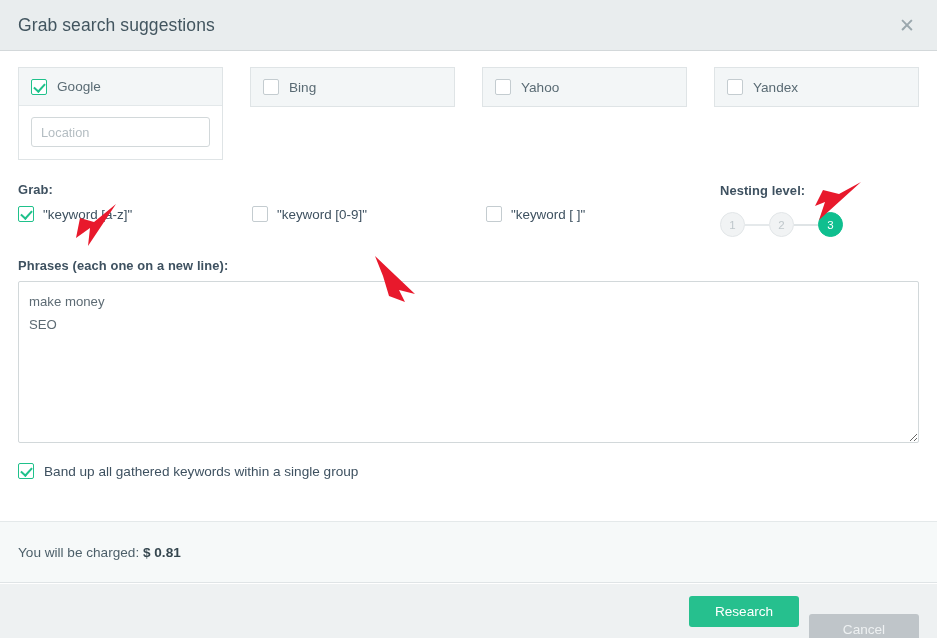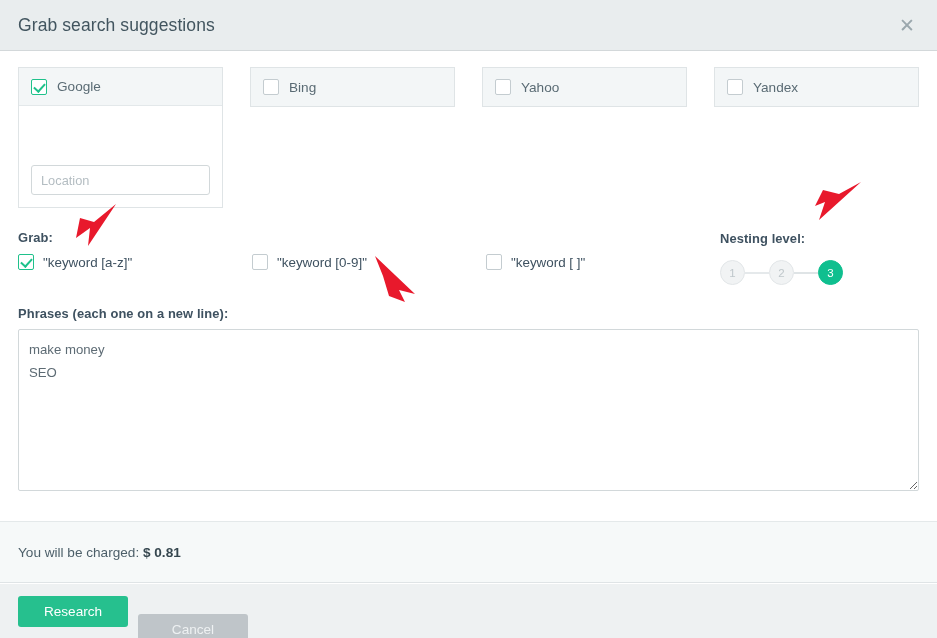--- a/index.html
+++ b/index.html
@@ -95,21 +95,20 @@
     width: 100%;
     height: 30px;
     border: 1px solid #d2d8da;
     border-radius: 3px;
     padding: 0 9px;
     font-size: 12.8px;
     color: #5a6b74;
     font-family: "Liberation Sans", sans-serif;
     outline: none;
     background: #fff;
-    margin-top: 48px;
   }
   .loc-input::placeholder { color: #b4bdc2; }
 
   
   .cb {
     width: 16px; height: 16px;
     border: 1px solid #c4ccd0;
     border-radius: 2px;
     background: #fff;
     display: inline-block;
@@ -240,20 +239,21 @@
 
   
   .modal-footer {
     position: absolute;
     left: 0; right: 0;
     top: 584px;
     height: 54px;
     background: #eef1f2;
     display: flex;
     align-items: center;
+    justify-content: flex-end;
     padding: 0 18px;
     gap: 10px;
   }
   .btn {
     border: none;
     border-radius: 3px;
     height: 31px;
     min-width: 110px;
     font-size: 13.6px;
     font-family: "Liberation Sans", sans-serif;
@@ -354,20 +354,24 @@
       </div>
 
     </div>
 
     <div class="phrases-block">
       <div class="field-label">Phrases (each one on a new line):</div>
       <textarea class="phrases-area" placeholder="" style="">make money
 SEO</textarea>
     </div>
 
+    <label class="bandup">
+      <span class="cb checked"></span>
+      <span class="txt">Band up all gathered keywords within a single group</span>
+    </label>
 
   </div>
 
   <div class="charge-bar">
     <div class="charge-text">
       <span>You will be charged: </span><b>$ 0.81</b>
     </div>
   </div>
 
   <div class="modal-footer">

